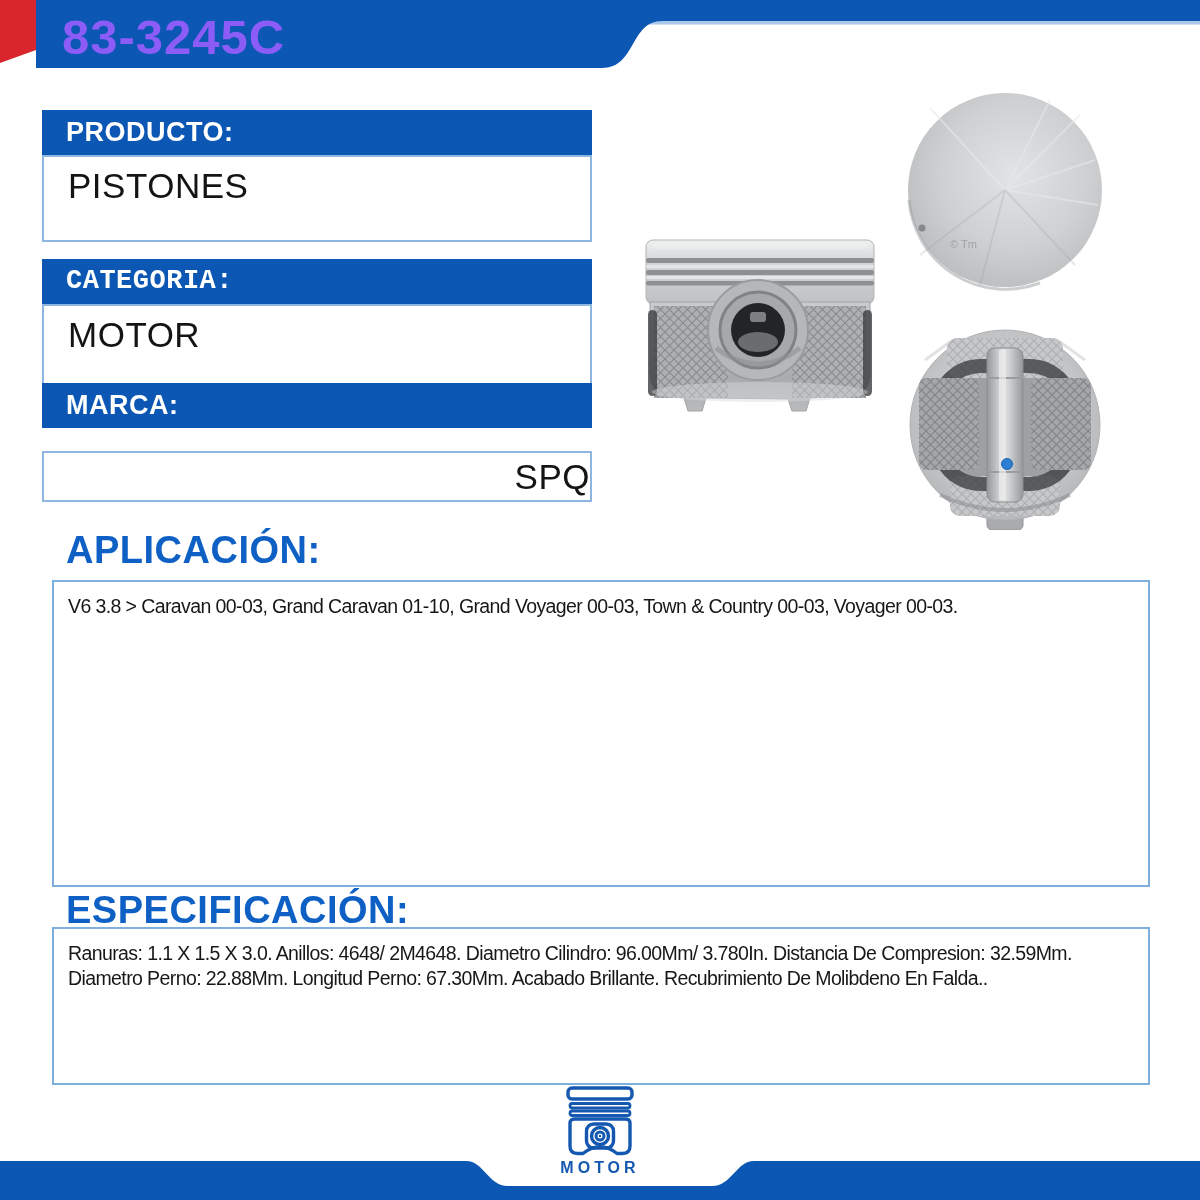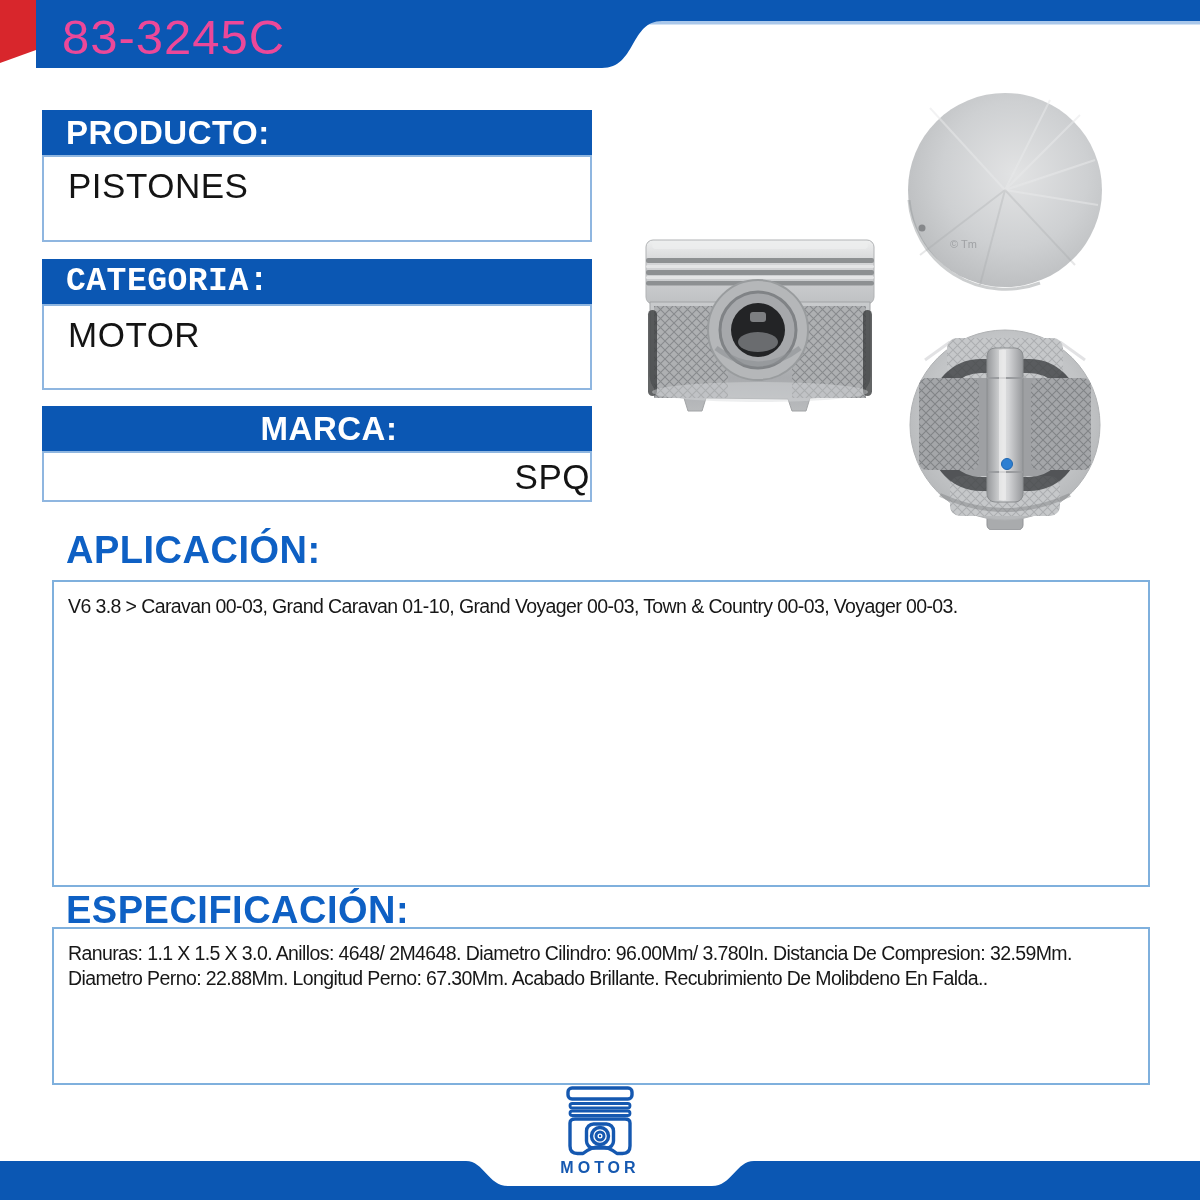--- a/index.html
+++ b/index.html
@@ -4,32 +4,32 @@
 <style>
   html,body{margin:0;padding:0;background:#ffffff;}
   .page{position:relative;width:1200px;height:1200px;background:#fff;overflow:hidden;
         font-family:"Liberation Sans", sans-serif;}
   svg{display:block;}
   .abs{position:absolute;}
 
   
   .header-svg{left:0;top:0;}
   .part-number{left:62px;top:6px;width:600px;height:62px;line-height:62px;
-    color:#ec4899;font-size:49px;font-weight:400;letter-spacing:1px;}
+    color:#8b5cf6;font-size:49px;font-weight:700;letter-spacing:1px;}
 
   
   .sec-bar{left:42px;width:550px;height:45px;background:#0b57b3;color:#fff;
-    font-weight:800;font-size:33px;line-height:45px;padding-left:24px;box-sizing:border-box;
+    font-weight:800;font-size:27px;line-height:45px;padding-left:24px;box-sizing:border-box;
     letter-spacing:0.5px;}
   .sec-box{left:42px;width:550px;background:#fff;border:2px solid #8fb6e0;box-sizing:border-box;
     color:#141414;font-size:35px;letter-spacing:0.5px;padding:9px 0 0 24px;}
 
   .bar-producto{top:110px;}  .box-producto{top:155px;height:87px;}
   .bar-categoria{top:259px;font-family:Liberation Mono, monospace;} .box-categoria{top:304px;height:86px;}
-  .bar-marca{top:406px;text-align:center;}     .box-marca{top:451px;height:51px;padding-top:4px;text-align:right;}
+  .bar-marca{top:383px;}     .box-marca{top:451px;height:51px;padding-top:4px;text-align:right;}
 
   
   .big-heading{left:66px;color:#0e60c4;font-size:38px;font-weight:900;letter-spacing:0.5px;}
   .h-aplicacion{top:529px;}
   .h-especificacion{top:889px;}
 
   
   .text-box{left:52px;width:1098px;background:#fff;border:2px solid #7fb0dd;box-sizing:border-box;
     padding:12px 14px;color:#171717;font-size:19.5px;letter-spacing:-0.6px;line-height:1.26;}
   .box-aplicacion{top:580px;height:307px;}

